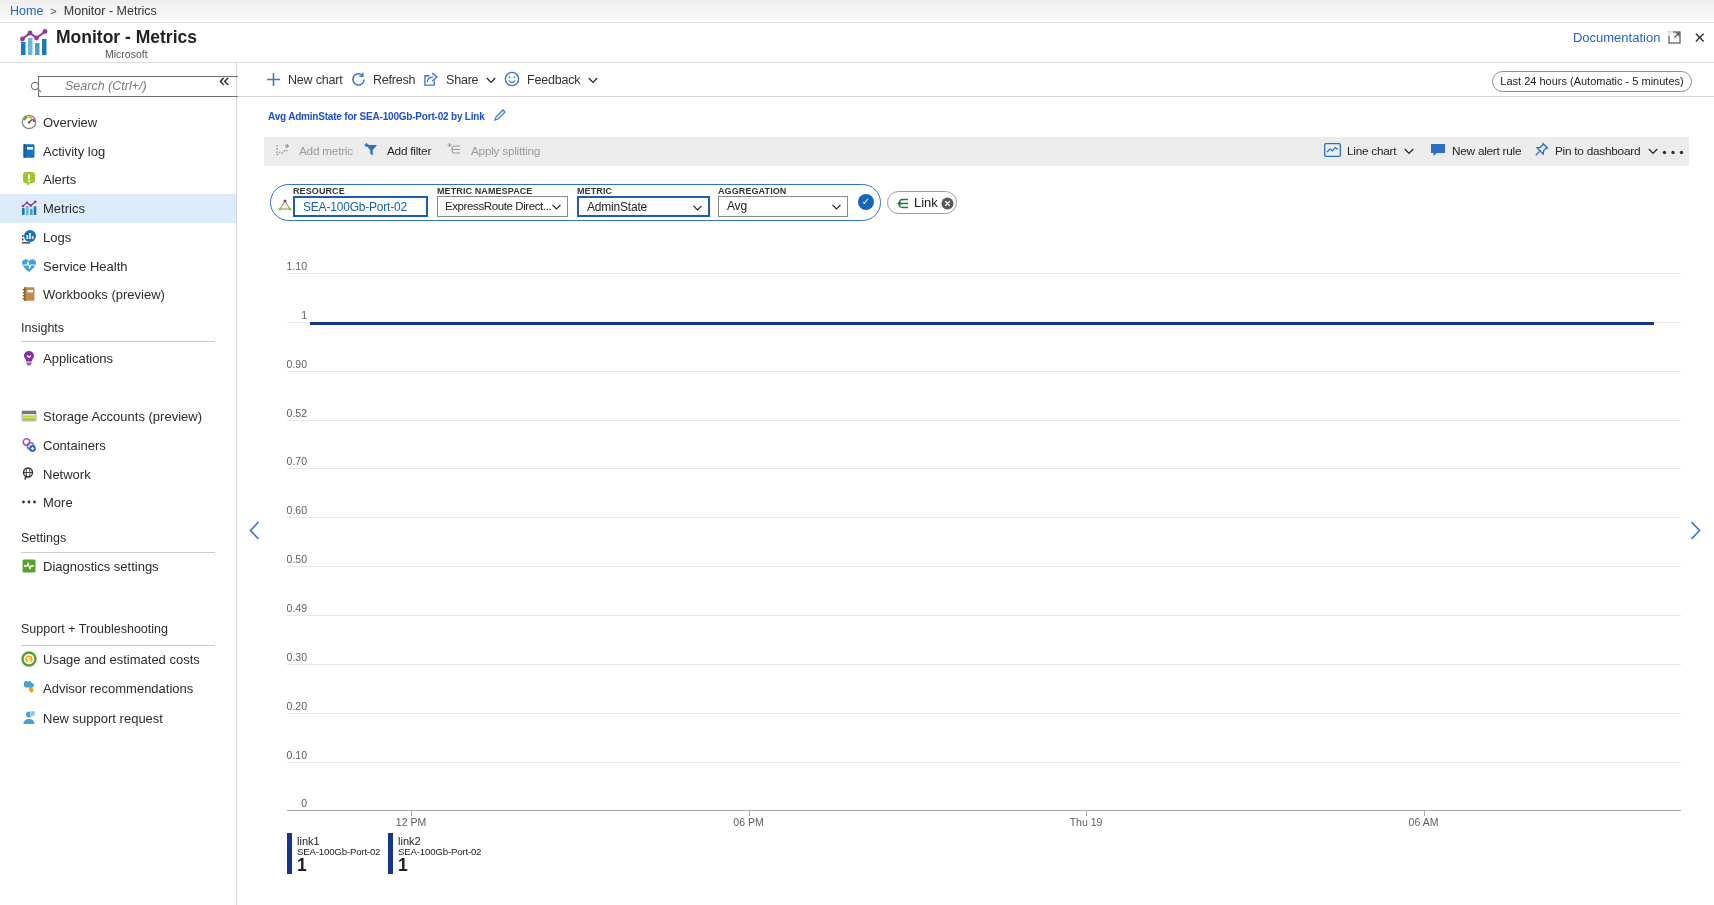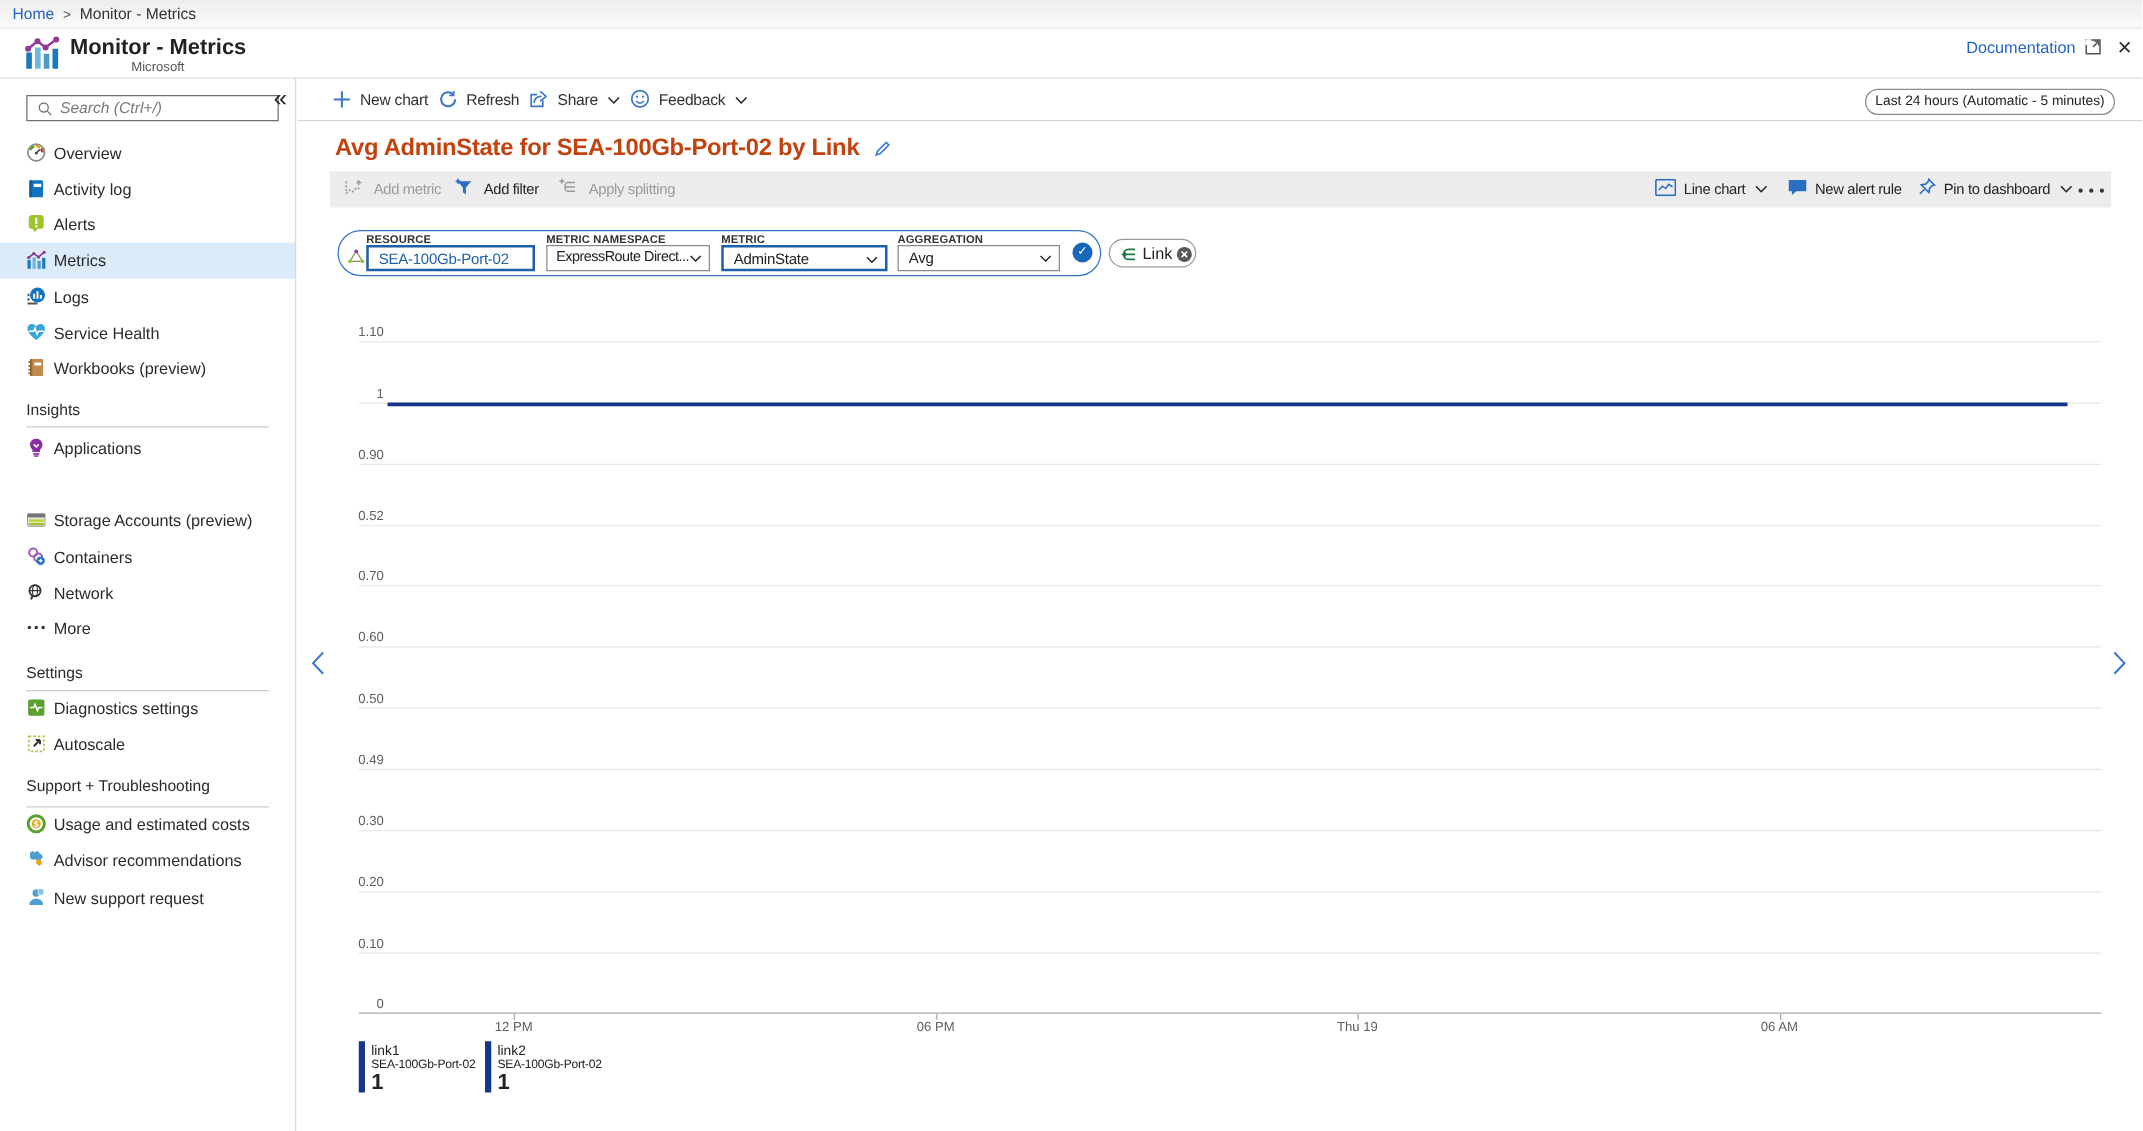--- a/index.html
+++ b/index.html
@@ -17,40 +17,40 @@
 
 
 #hdr { left:0; top:23px; width:1714px; height:39px; background:#fff; }
 #hdr .title { left:56px; top:4px; font-size:17.5px; font-weight:700; color:#222; position:absolute;}
 #hdr .sub { left:57px; top:25px; font-size:10.5px; color:#555; position:absolute;margin-left:48px;}
 #doc { position:absolute; right:33px; top:7px; font-size:13px; color:#2464c4; }
 #closex { position:absolute; right:8px; top:6px; font-size:15px; color:#333; }
 
 
 #side { left:0; top:62px; width:237px; height:843px; background:#fff; border-right:1px solid #d9d9d9; border-top:1px solid #dddddd;}
-#search { left:21px; top:13px; width:202px; height:21px; border:1px solid #707070; position:absolute;
+#search { left:38px; top:13px; width:202px; height:21px; border:1px solid #707070; position:absolute;
   font-size:12.5px; font-style:italic; color:#7a7a7a; line-height:19px; padding-left:26px; }
 #collapse { left:219px; top:6px; position:absolute; font-size:19px; color:#222; }
 .mi { position:absolute; left:0; width:236px; height:29px; font-size:13px; color:#2b2b2b; }
 .mi .ic { position:absolute; left:21px; top:6px; width:16px; height:16px; }
 .mi .tx { position:absolute; left:43px; top:7px; }
 .mi.sel { background:#dcebf9; }
 .sh { position:absolute; left:21px; font-size:12.5px; color:#2b2b2b; }
 .sd { position:absolute; left:21px; width:194px; border-top:1px solid #cccccc; }
 
 
 #tool { left:238px; top:62px; width:1476px; height:35px; background:#fff; border-bottom:1px solid #d6d6d6; border-top:1px solid #dddddd;}
 .tbtn { position:absolute; top:0; height:34px; line-height:34px; font-size:12.5px; letter-spacing:-0.2px; color:#323232; }
 .tbtn svg { vertical-align:-3px; margin-right:7px; }
 .chev { display:inline-block; margin-left:8px; width:10px; height:7px; }
 .chev svg{display:block;}
 #timepill { position:absolute; left:1254px; top:8px; width:200px; height:21px; border:1px solid #8a8a8a;
   border-radius:11px; font-size:11px; color:#222; text-align:center; line-height:19px; background:#fff; white-space:nowrap;}
 
-#charttitle { left:268px; top:108px; position:absolute; font-size:19px; letter-spacing:-0.2px; font-weight:700; color:#c2410c; }
+#charttitle { left:268px; top:108px; position:absolute; font-size:10px; letter-spacing:-0.2px; font-weight:700; color:#1d4ed8; }
 
 #graybar { left:264px; top:137px; width:1425px; height:29px; background:#ececec; position:absolute; font-size:11.8px; letter-spacing:-0.25px; }
 .gitem { position:absolute; top:0; height:29px; line-height:29px; }
 .gray { color:#9b9b9b; }
 .dark { color:#252525; }
 
 
 #mpill { position:absolute; left:270px; top:184px; width:611px; height:37px; border:1px solid #3173c4; border-radius:19px; background:#fff; }
 .flabel { position:absolute; top:2px; font-size:9px; font-weight:700; color:#333; letter-spacing:0.1px;}
 .fbox { position:absolute; top:12px; height:21px; background:#fff; font-size:12px; letter-spacing:-0.2px; line-height:19px; white-space:nowrap; overflow:hidden; }
@@ -223,27 +223,20 @@
             <circle cx="13.5" cy="8" r="1.4" fill="#333"></circle>
           </svg></span>
         <span class="tx">More</span>
       </div>
     <div class="mi" style="top:489.0px">
         <span class="ic"><svg viewBox="0 0 16 16">
             <rect x="1.5" y="1.5" width="13" height="13" rx="1.5" fill="#5aa02c"></rect>
             <polyline points="3,8 6,8 7,5.5 9,10.5 10,8 13,8" fill="none" stroke="#fff" stroke-width="1.3"></polyline>
           </svg></span>
         <span class="tx">Diagnostics settings</span>
-      </div>
-    <div class="mi" style="top:518.0px">
-        <span class="ic"><svg viewBox="0 0 16 16">
-            <rect x="2" y="2" width="12" height="12" fill="none" stroke="#a7c84a" stroke-width="1.4" stroke-dasharray="2 1.6"></rect>
-            <path d="M6 10 L11 5 M11 5 h-3.4 M11 5 v3.4" stroke="#333" stroke-width="1.5" fill="none"></path>
-          </svg></span>
-        <span class="tx">Autoscale</span>
       </div>
     <div class="mi" style="top:581.5px">
         <span class="ic"><svg viewBox="0 0 16 16">
             <circle cx="8" cy="8" r="6.5" fill="none" stroke="#5aa02c" stroke-width="2.4"></circle>
             <circle cx="8" cy="8" r="3.6" fill="#e8a813"></circle>
             <text x="8" y="10.6" font-size="7" fill="#fff" text-anchor="middle" font-weight="bold">$</text>
           </svg></span>
         <span class="tx">Usage and estimated costs</span>
       </div>
     <div class="mi" style="top:611.0px">

